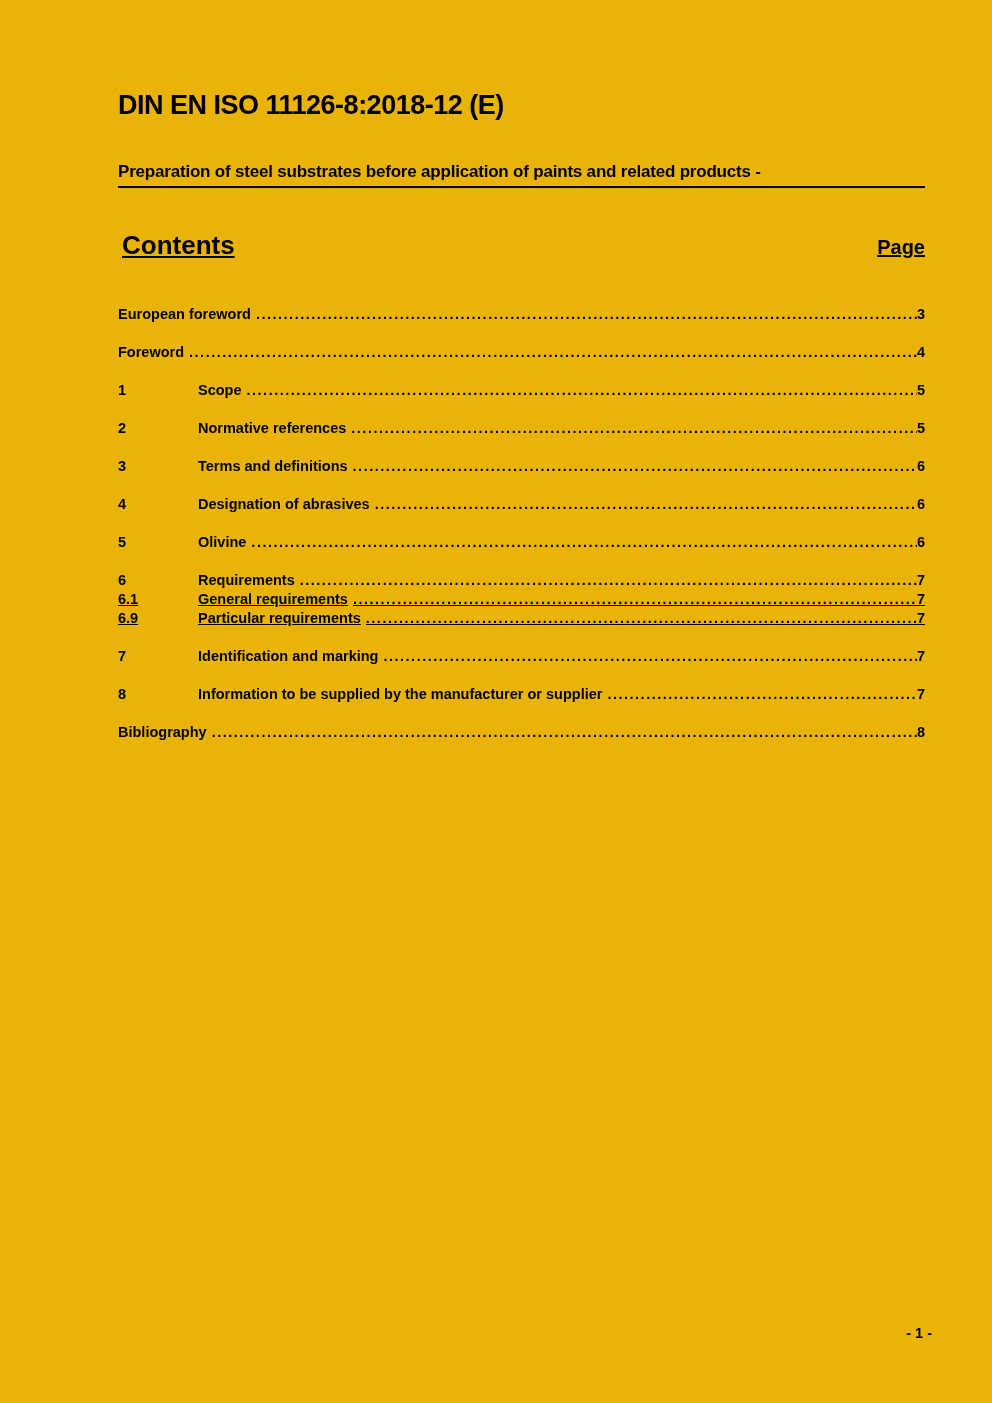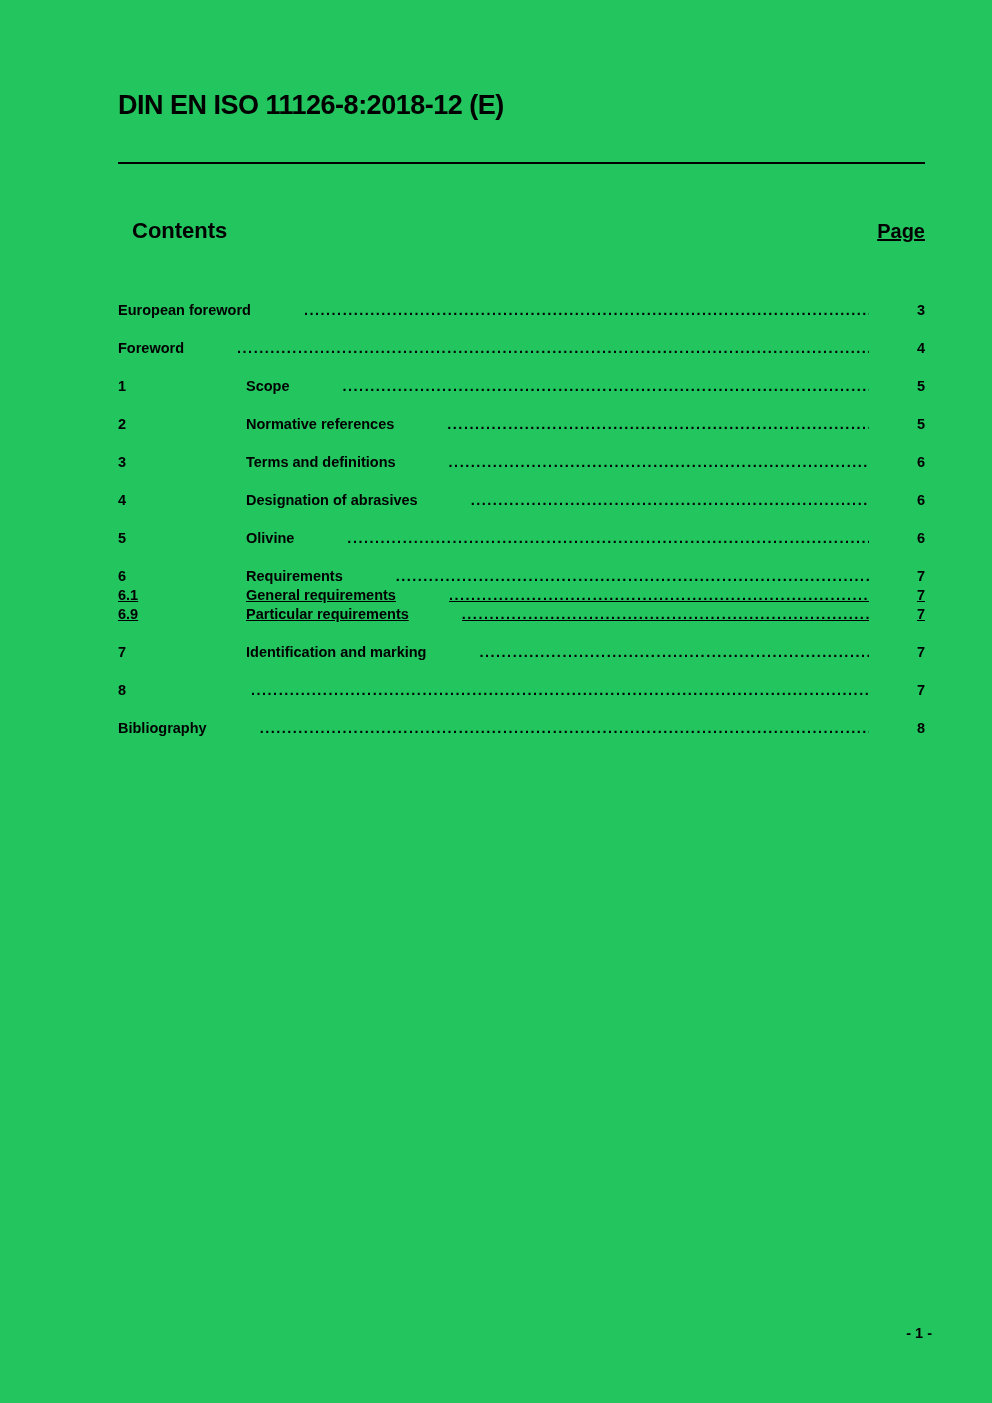--- a/index.html
+++ b/index.html
@@ -4,21 +4,21 @@
 <style>
   html, body {
     margin: 0;
     padding: 0;
     background: #ffffff;
   }
   .page {
     position: relative;
     width: 992px;
     height: 1403px;
-    background: #22c55e;
+    background: #eab308;
     color: #000000;
     font-family: "Liberation Sans", sans-serif;
     font-weight: bold;
     box-sizing: border-box;
     padding: 90px 67px 0 118px;
     overflow: hidden;
   }
   .doc-number {
     font-size: 27px;
     line-height: 30px;
@@ -35,38 +35,38 @@
     padding-bottom: 2px;
   }
   .doc-title-line { white-space: nowrap; }
   .contents-head {
     display: flex;
     justify-content: space-between;
     align-items: baseline;
     margin-top: 40px;
   }
   .contents-heading {
-    font-size: 22px;
+    font-size: 26px;
     line-height: 26px;
-    margin: 14px;
+    margin: 4px;
+    text-decoration: underline;
   }
   .page-col-label {
     font-size: 20px;
     text-decoration: underline;
   }
   .toc {
     margin-top: 43px;
     font-size: 14.5px;
   }
   .toc-row {
     display: flex;
     align-items: flex-end;
     line-height: 18px;
     margin-top: 20px;
-    gap: 48px;
   }
   .toc-row:first-child { margin-top: 0; }
   .toc-row.tight { margin-top: 1px; text-decoration: underline; }
   .toc-num { flex: 0 0 80px; }
   .toc-label { white-space: nowrap; flex: none; }
   .toc-dots {
     flex: 1 1 auto;
     overflow: hidden;
     white-space: nowrap;
     margin-left: 5px;
@@ -82,20 +82,21 @@
   }
 </style>
 </head>
 <body>
 
 <div class="page">
 
   <h1 class="doc-number">DIN EN ISO 11126-8:2018-12 (E)</h1>
 
   <div class="doc-title">
+    <div class="doc-title-line">Preparation of steel substrates before application of paints and related products -</div>
   </div>
 
   <div class="contents-head">
     <h2 class="contents-heading">Contents</h2>
     <span class="page-col-label">Page</span>
   </div>
 
   <div class="toc" id="toc">
       <div class="toc-row">
 
@@ -158,20 +159,21 @@
     <span class="toc-page">7</span>
   </div>
       <div class="toc-row">
     <span class="toc-num">7</span>
     <span class="toc-label">Identification and marking</span>
     <span class="toc-dots">............................................................................................................................................................................................................................</span>
     <span class="toc-page">7</span>
   </div>
       <div class="toc-row">
     <span class="toc-num">8</span>
+    <span class="toc-label">Information to be supplied by the manufacturer or supplier</span>
     <span class="toc-dots">............................................................................................................................................................................................................................</span>
     <span class="toc-page">7</span>
   </div>
       <div class="toc-row">
 
     <span class="toc-label">Bibliography</span>
     <span class="toc-dots">............................................................................................................................................................................................................................</span>
     <span class="toc-page">8</span>
   </div>
     </div>

